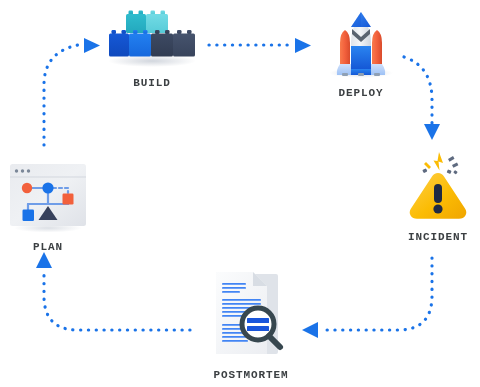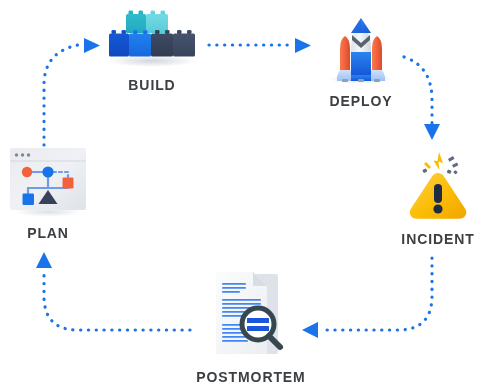--- a/index.html
+++ b/index.html
@@ -29,34 +29,34 @@
     position: absolute;
     display: flex;
     flex-direction: column;
     align-items: center;
   }
   .node-icon {
     display: block;
   }
   .node-label {
     margin-top: 7px;
-    font-family: Liberation Sans, sans-serif;
-    font-size: 14px;
+    font-family: Liberation Mono, monospace;
+    font-size: 11px;
     font-weight: bold;
     letter-spacing: 0.9px;
     color: #3c4043;
     text-align: center;
     white-space: nowrap;
   }
   
   #node-build    { left: 104px; top: 4px;   width: 96px; }
-  #node-deploy   { left: 306px; top: 14px;   width: 110px; }
+  #node-deploy   { left: 306px; top: 8px;   width: 110px; }
   #node-incident { left: 392px; top: 146px; width: 92px; }
   #node-postmortem { left: 196px; top: 266px; width: 110px; }
-  #node-plan     { left: 2px;   top: 144px; width: 92px; }
+  #node-plan     { left: 2px;   top: 160px; width: 92px; }
 </style>
 </head>
 <body>
 
 <div id="canvas">
 
   <svg class="arrows-layer" viewBox="0 0 480 387" width="480" height="387">
     <defs>
       
     </defs>

